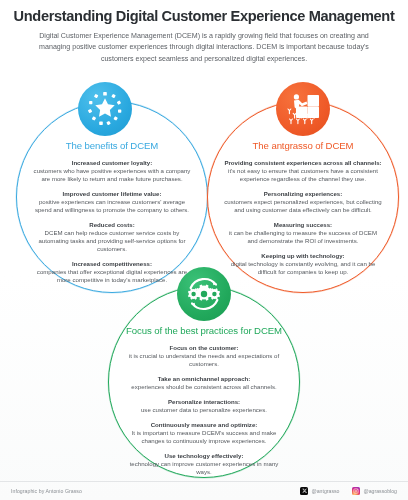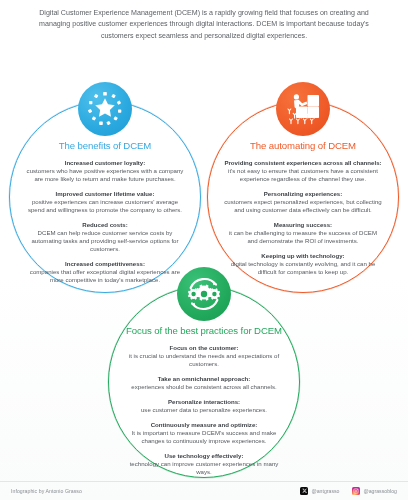--- a/index.html
+++ b/index.html
@@ -62,21 +62,21 @@
     position: absolute;
     inset: 0;
     border-radius: 50%;
     padding: 0 16px;
     box-sizing: border-box;
     display: flex;
     flex-direction: column;
     align-items: center;
   }
   .c-blue {
-    left: 9px; top: 101px;
+    left: 16px; top: 101px;
     width: 192px; height: 192px;
     border: 1.5px solid #39a9e0;
     box-shadow: 0 0 0 0.5px rgba(57,169,224,0.25);
   }
   .c-orange {
     left: 207px; top: 101px;
     width: 192px; height: 192px;
     border: 1.5px solid #ef5a28;
     box-shadow: 0 0 0 0.5px rgba(239,90,40,0.25);
   }
@@ -198,20 +198,21 @@
     background: radial-gradient(circle at 28% 100%, #fdd070 0%, #f35f5a 38%, #d62c88 62%, #8a32c9 100%);
   }
   .sicon svg { display: block; }
 </style>
 </head>
 <body>
 
 <div class="page">
 
   <div class="header">
+    <h1 class="title">Understanding Digital Customer Experience Management</h1>
     <p class="subtitle">Digital Customer Experience Management (DCEM) is a rapidly growing field that focuses on creating and managing positive customer experiences through digital interactions. DCEM is important because today's customers expect seamless and personalized digital experiences.</p>
   </div>
 
   <div class="circle c-blue">
     <div class="inner">
       <div class="sect-head">The benefits of DCEM</div>
       <div class="items">
         <div class="item">
           <span class="item-h">Increased customer loyalty:</span>
           <span class="item-b">customers who have positive experiences with a company are more likely to return and make future purchases.</span>
@@ -227,21 +228,21 @@
         <div class="item">
           <span class="item-h">Increased competitiveness:</span>
           <span class="item-b">companies that offer exceptional digital experiences are more competitive in today's marketplace.</span>
         </div>
       </div>
     </div>
   </div>
 
   <div class="circle c-orange">
     <div class="inner">
-      <div class="sect-head">The automating of DCEM</div>
+      <div class="sect-head">The antgrasso of DCEM</div>
       <div class="items">
         <div class="item">
           <span class="item-h">Providing consistent experiences across all channels:</span>
           <span class="item-b">it's not easy to ensure that customers have a consistent experience regardless of the channel they use.</span>
         </div>
         <div class="item">
           <span class="item-h">Personalizing experiences:</span>
           <span class="item-b">customers expect personalized experiences, but collecting and using customer data effectively can be difficult.</span>
         </div>
         <div class="item">

